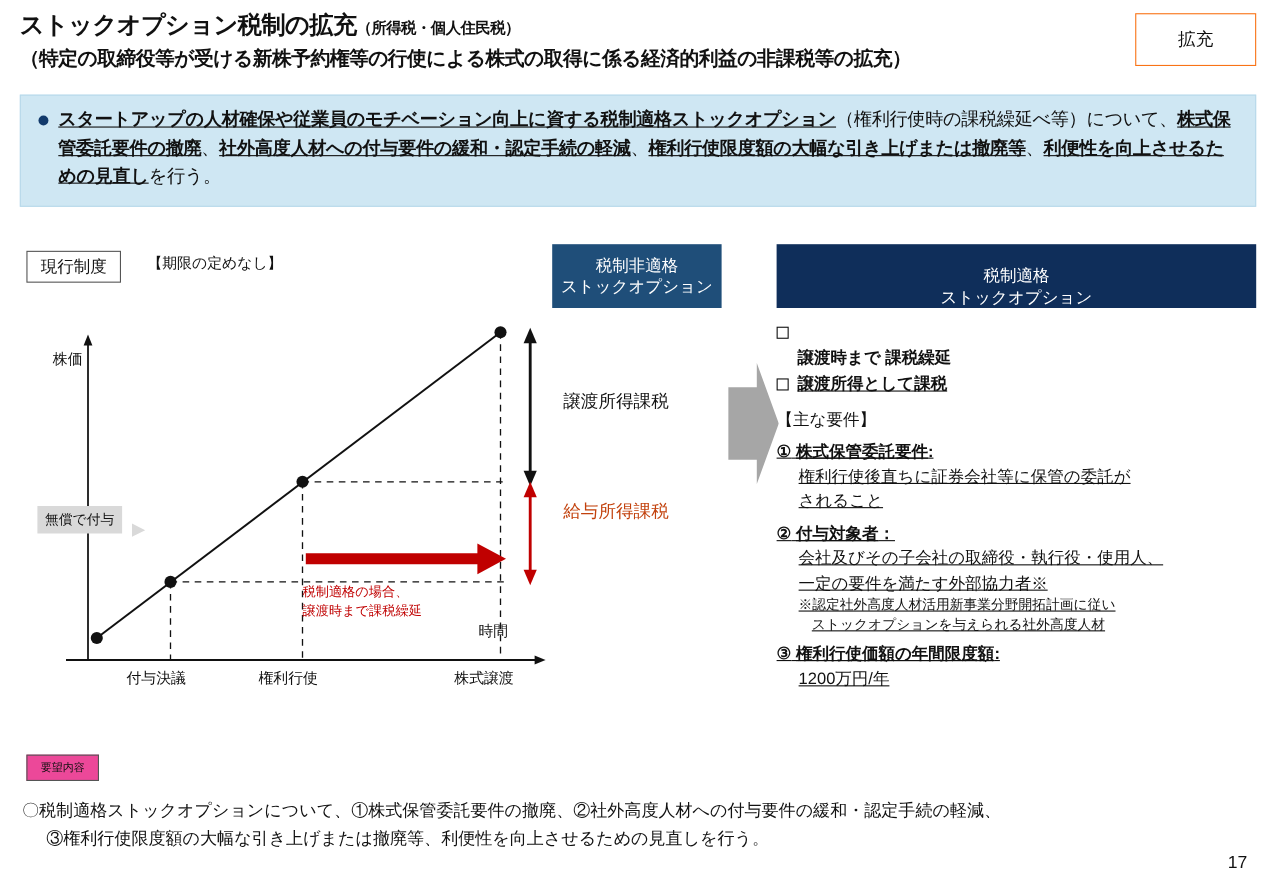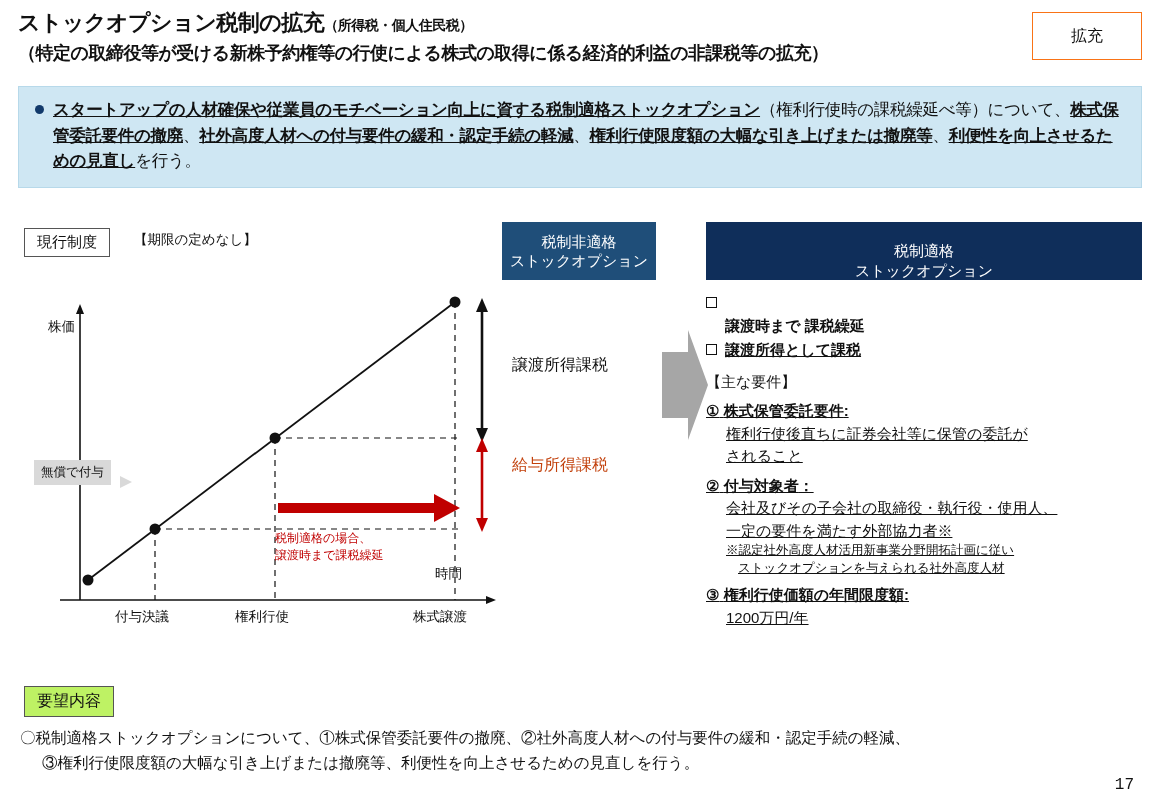--- a/index.html
+++ b/index.html
@@ -95,26 +95,26 @@
   .item .num { font-weight:bold; }
   .item .body { padding-left:20px; }
   .note-s { font-size:12.5px; line-height:1.4; padding-left:20px; }
 
   
   .arrow { position:absolute; left:662px; top:330px; }
 
   
   .req-label {
     position:absolute; left:24px; top:686px;
-    border:1px solid #555; padding:4px 12px; font-size:16px; background:#bef264;
+    border:1px solid #555; padding:4px 12px; font-size:10px; background:#ec4899;
   }
   .req-text { position:absolute; left:20px; top:726px; width:1120px; font-size:15.5px; line-height:1.6; }
   .req-text .l2 { padding-left:22px; display:block; }
 
-  .pagenum { position:absolute; right:26px; bottom:6px; font-size:16px;font-family:Liberation Mono, monospace; }
+  .pagenum { position:absolute; right:26px; bottom:6px; font-size:16px; }
 </style>
 </head>
 <body>
 
 <div class="header">
   <div class="title-line1">
     <span>ストックオプション税制の拡充</span><span class="sub">（所得税・個人住民税）</span>
   </div>
   <div class="title-line2">（特定の取締役等が受ける新株予約権等の行使による株式の取得に係る経済的利益の非課税等の拡充）</div>
 </div>

